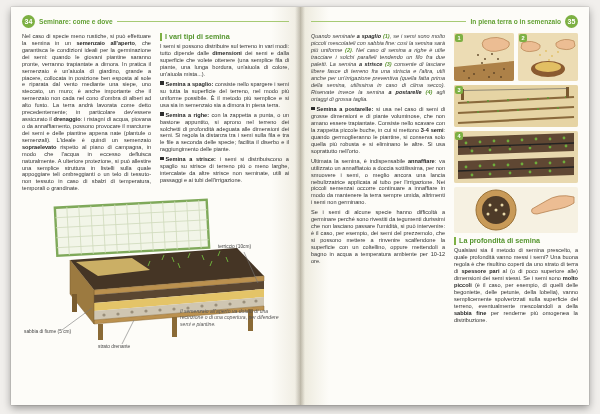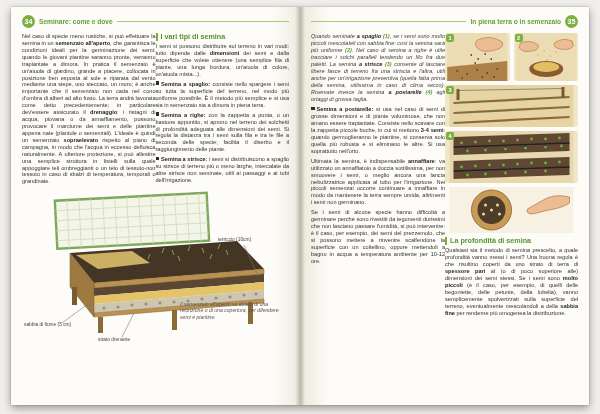--- a/index.html
+++ b/index.html
@@ -9,21 +9,21 @@
   .page{position:relative;width:289px;height:100%;box-sizing:border-box;padding:7px 11px;}
   .page.left{background:linear-gradient(to right,#fdfcf8 90%,#eeebe0 100%);}
   .page.right{background:linear-gradient(to left,#fdfcf8 90%,#ebe8da 100%);}
   .gutter{position:absolute;left:284px;top:0;width:10px;height:100%;z-index:6;pointer-events:none;
     background:linear-gradient(to right,rgba(0,0,0,0),rgba(60,50,30,.22) 45%,rgba(60,50,30,.28) 52%,rgba(0,0,0,0));}
   .hdr{display:flex;align-items:center;gap:4px;height:15px;margin-bottom:4px;}
   .rule{flex:1;height:1px;background:#a7ca74;}
   .pgnum{width:13px;height:13px;border-radius:50%;background:#7db043;color:#fff;
     font-size:7px;font-weight:bold;display:flex;align-items:center;justify-content:center;flex:0 0 13px;}
   .ttl{color:#64a135;font-size:6.6px;font-weight:bold;white-space:nowrap;}
-  .cols{display:flex;}
+  .cols{display:flex;gap:9px;}
   .col{flex:1;font-size:5.6px;line-height:1.24;text-align:justify;color:#333;
     -webkit-hyphens:auto;hyphens:auto;}
   .col p{margin:0 0 3px 0;}
   .b{font-weight:bold;color:#1f1f1f;}
   .g{font-weight:bold;color:#5d9732;}
   h3.colhead{margin:0 0 2.5px 0;font-size:7.2px;color:#55952e;
     border-left:2.5px solid #7db043;padding-left:3px;line-height:1.1;}
   .sec{margin:0 0 3px 0;}
   .sq{display:inline-block;width:3.6px;height:3.6px;background:#2c2c2c;margin-right:2px;vertical-align:1px;}
   .sectitle{font-weight:bold;color:#1f1f1f;}

